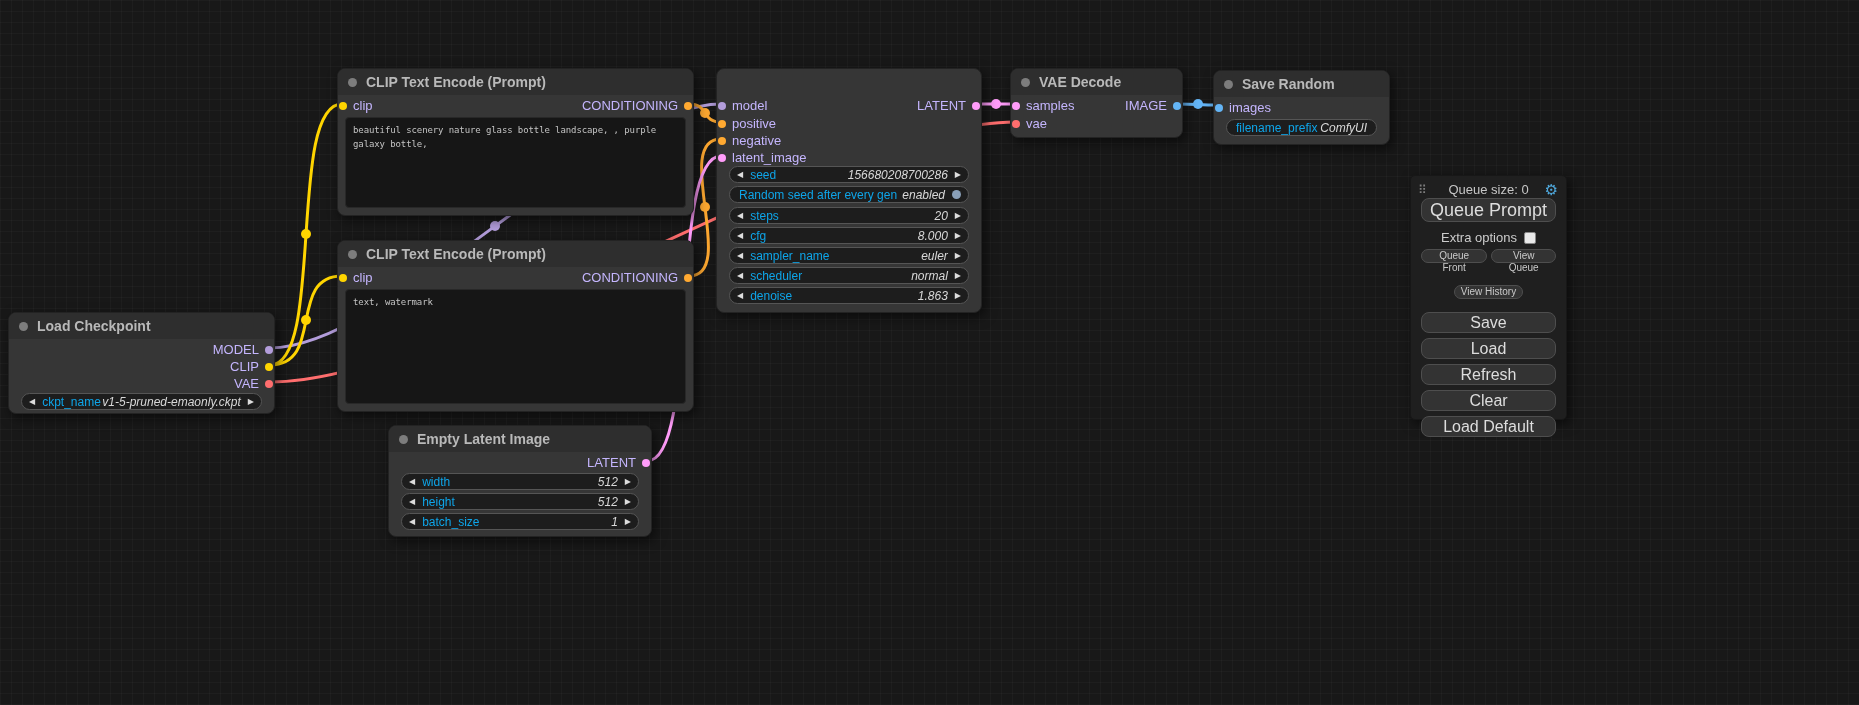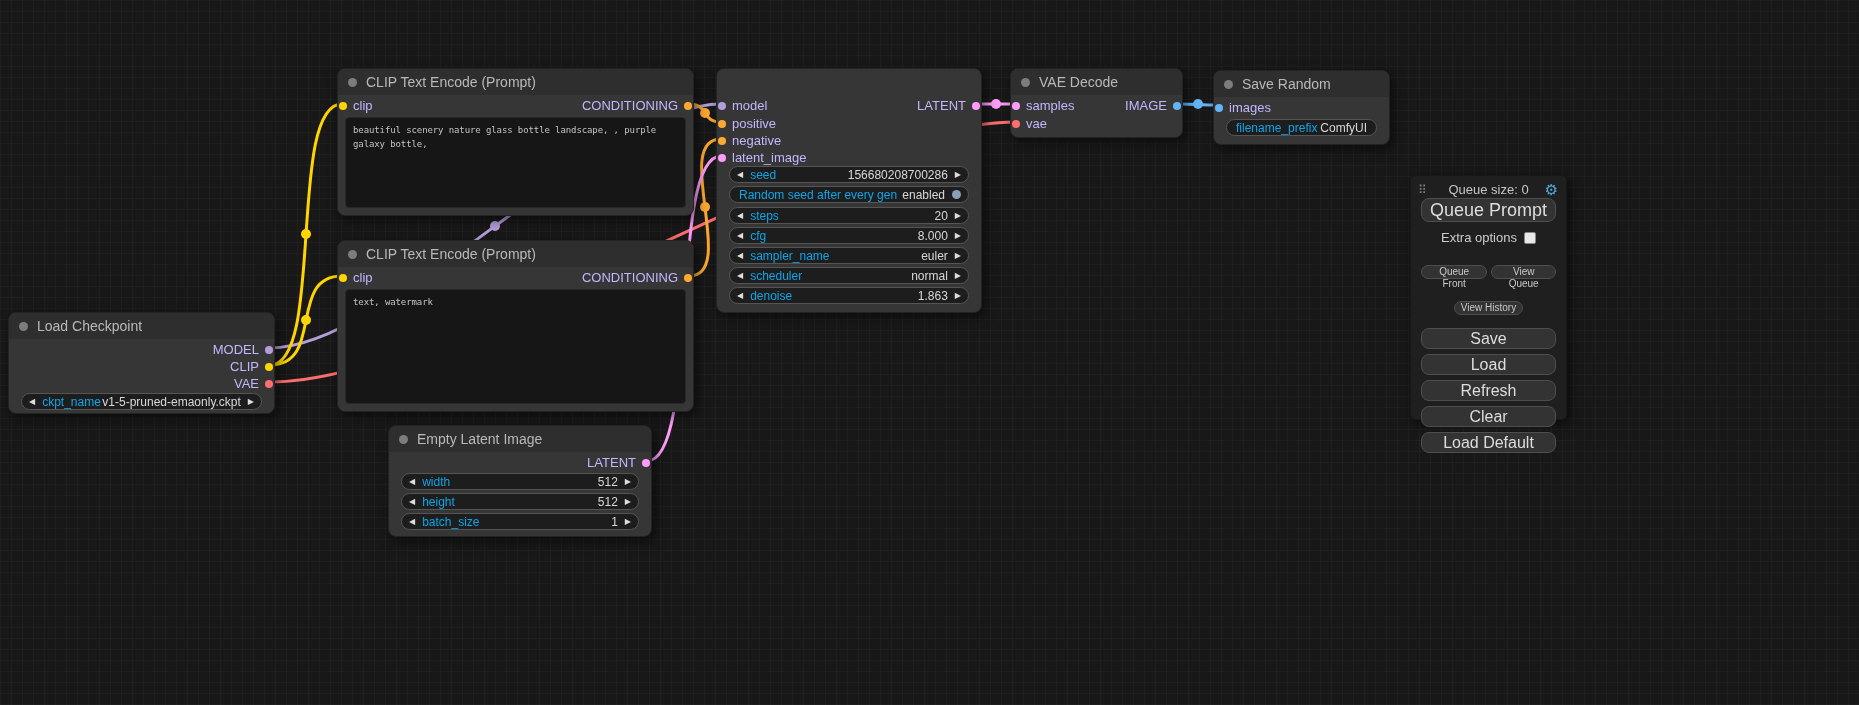--- a/index.html
+++ b/index.html
@@ -13,41 +13,41 @@
     background-size:11px 11px;
   }
   #wires { position:absolute; left:0; top:0; z-index:1; }
   .node {
     position:absolute; background:#363636; border:1px solid #232323;
     border-radius:8px; box-shadow:3px 4px 12px rgba(0,0,0,.55); z-index:2;
   }
   .ntitle {
     position:absolute; top:0; left:0; right:0; height:26px; background:#2e2e2e;
     border-radius:7px 7px 0 0; display:flex; align-items:center; padding:0 10px;
-    color:#b9b9b9; font-size:14px;
+    color:#b9b9b9; font-size:14px;font-weight:bold;
   }
   .tdot { width:9px; height:9px; border-radius:50%; background:#7d7d7d; margin-right:9px; flex:0 0 auto; }
   .slot { position:absolute; height:17px; display:flex; align-items:center; font-size:13px; color:#c4b5fd; z-index:3; }
   .slot.in  { left:1px; }
   .slot.out { right:1px; }
   .dot { width:8px; height:8px; border-radius:50%; flex:0 0 auto; }
   .slot.in  .dot { margin-right:6px; }
   .slot.out .dot { margin-left:6px; }
   .c-model { background:#B39DDB; } .c-clip { background:#FFD500; }
   .c-vae { background:#FF6E6E; }  .c-cond { background:#FFA931; }
   .c-latent { background:#FF9CF9; } .c-image { background:#64B5F6; }
   .widget {
     position:absolute; left:12px; right:12px; height:17px; background:#1d1d1d;
     border:1px solid #555; border-radius:9px; display:flex; align-items:center;
     padding:0 7px; font-size:12px; color:#cccccc;
   }
   .warrow { font-size:8px; color:#dddddd; line-height:1; cursor:pointer; }
   .wlabel { margin-left:7px; color:#0ea5e9; white-space:nowrap; }
   .wlabel.noarrow { margin-left:2px; }
-  .wvalue { margin-left:auto; margin-right:7px; color:#d8d8d8; white-space:nowrap; }
+  .wvalue { margin-left:auto; margin-right:7px; color:#d8d8d8; white-space:nowrap;font-style:italic; }
   .wvalue.end { margin-right:2px; }
   .toggle-dot { width:9px; height:9px; border-radius:50%; background:#8AA0B8; flex:0 0 auto; }
   .textbox {
     position:absolute; left:7px; right:7px; top:48px; bottom:7px; background:#161616;
     border:1px solid #282828; border-radius:4px; padding:6px 7px; color:#c4c4c4;
     font-family:"DejaVu Sans Mono", monospace; font-size:9px; letter-spacing:-0.1px;
     line-height:1.5; white-space:pre-wrap; overflow:hidden;
   }
   
   .menu {
@@ -59,21 +59,21 @@
   .drag-handle { position:absolute; left:-3px; top:1px; color:#7d7d7d; font-size:12px; cursor:grab; }
   .gear { position:absolute; right:-2px; top:0px; color:#4FA8DC; font-size:15px; cursor:pointer; }
   .btn {
     display:block; width:100%; background:#333333; border:1px solid #4e4e4e;
     border-radius:8px; color:#dddddd; text-align:center; cursor:pointer;
     font-family:inherit;
   }
   .qp-btn { height:24px; font-size:18px; line-height:22px; }
   .extra { margin-top:8px; height:15px; display:flex; align-items:center; justify-content:center; gap:7px; color:#cccccc; font-size:13px; }
   .checkbox { width:12px; height:12px; background:#e9e9e9; border:1px solid #888; border-radius:2px; cursor:pointer; }
-  .small-row { margin-top:20px; display:flex; justify-content:center; gap:4px; }
+  .small-row { margin-top:4px; display:flex; justify-content:center; gap:4px; }
   .sm-btn { font-size:10px; height:14px; line-height:12px; padding:0 6px; border-radius:7px; width:auto; display:inline-block; color:#c9c9c9; }
   .vh-row { margin-top:18px; text-align:center; }
   .big-btn { margin-top:5px; height:21px; font-size:16px; line-height:19px; }
   .first-big { margin-top:13px; }
 </style>
 </head>
 <body>
 
 <div id="canvas">
 

